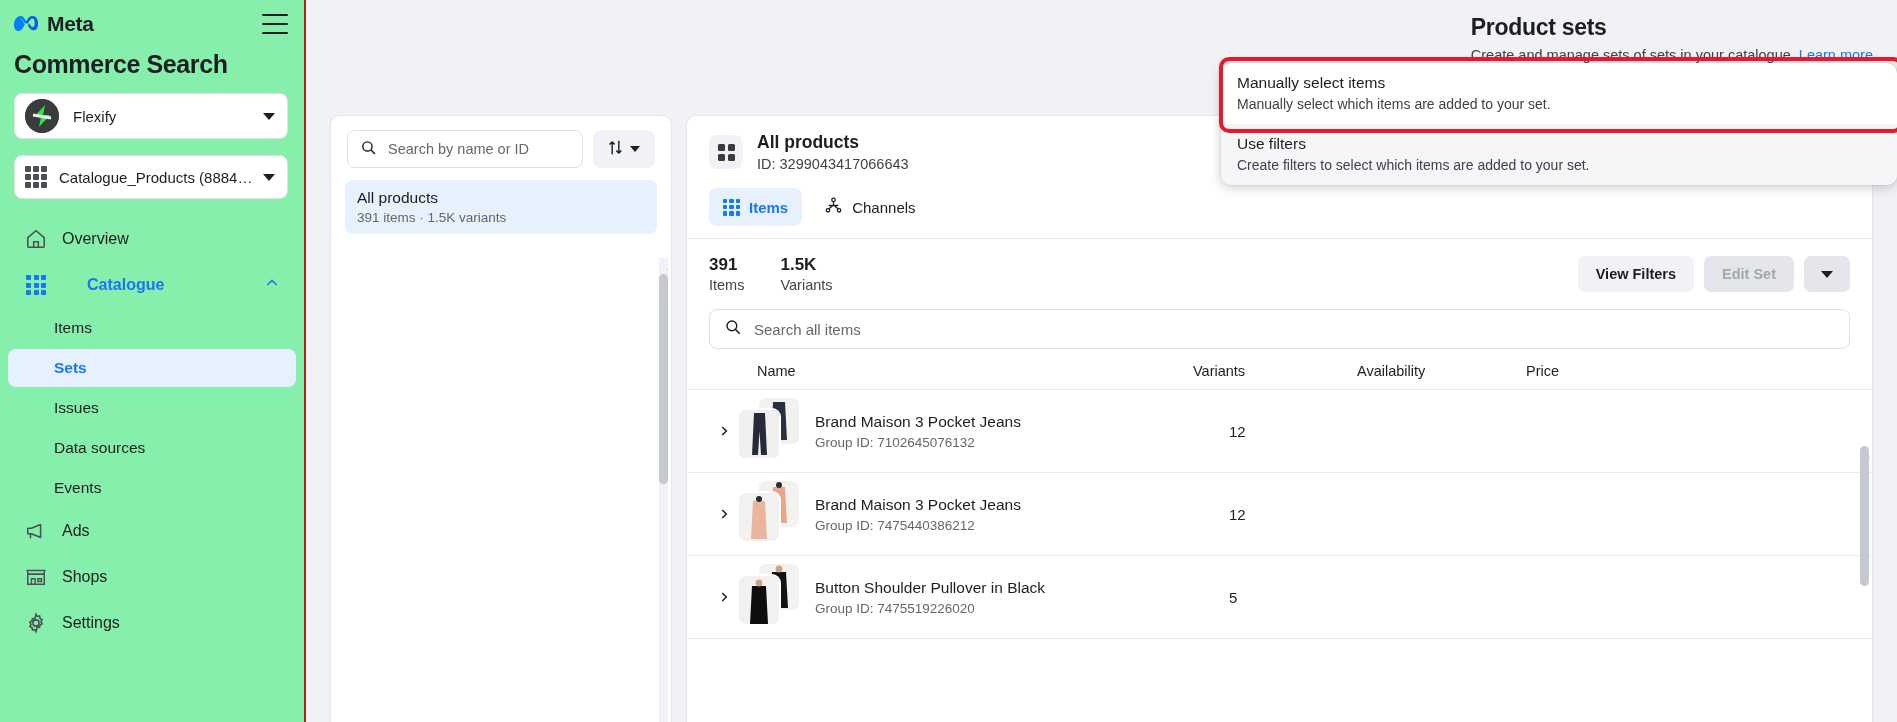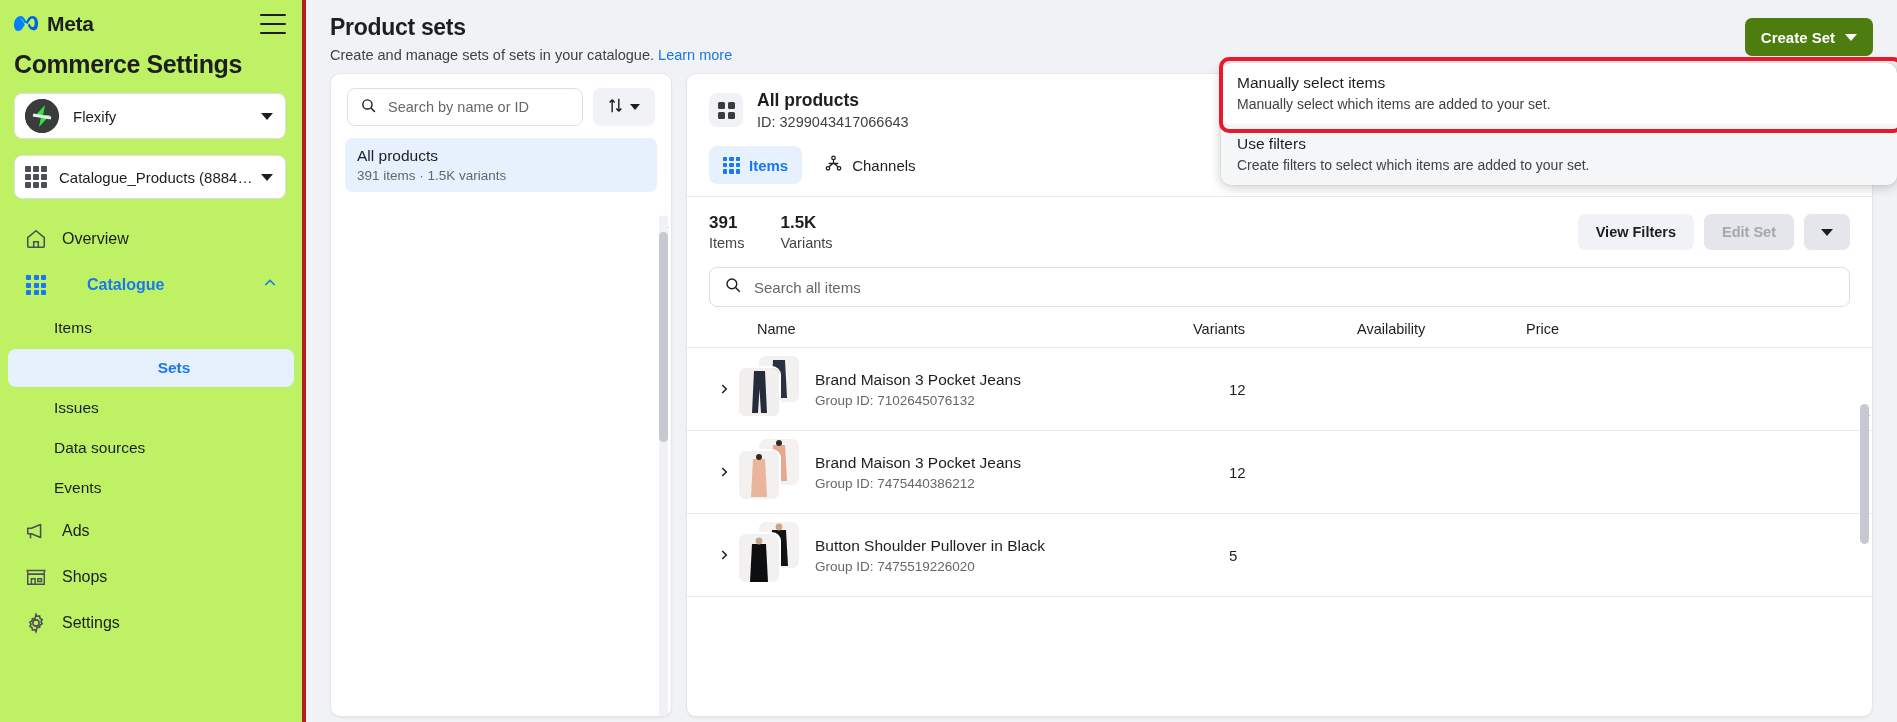--- a/index.html
+++ b/index.html
@@ -10,22 +10,22 @@
     background: #f0f2f5;
     font-family: "Liberation Sans", sans-serif;
     color: #1c1e21;
     -webkit-font-smoothing: antialiased;
   }
   .app { display: flex; width: 1897px; height: 722px; }
 
   
   .sidebar {
     width: 306px; min-width: 306px; height: 722px;
-    background: #bef264;
-    border-right: 4px solid #b91c1c;
+    background: #86efac;
+    border-right: 2px solid #b91c1c;
     padding: 0 0 0 0;
     position: relative;
     overflow: hidden;
   }
   .sb-top {
     display: flex; align-items: center; justify-content: space-between;
     padding: 12px 16px 0 14px;
   }
   .meta-logo { display: flex; align-items: center; gap: 7px; }
   .meta-mark { width: 26px; height: 17px; display:block; }
@@ -68,26 +68,26 @@
     margin: 2px 8px; border-radius: 8px;
   }
   .nav-item .ico { width: 24px; height: 24px; display:flex; align-items:center; justify-content:center; flex-shrink:0; }
   .nav-item.active-parent { color: #1877f2; font-weight: 700; gap: 39px; }
   .nav-chevron { margin-left: auto; }
   .subnav-item {
     display:flex; align-items:center; height: 38px;
     padding-left: 46px; font-size: 15.5px; color:#1c1e21;
     margin: 2px 8px; border-radius: 8px; cursor: pointer;
   }
-  .subnav-item.selected { background: #e7f0fd; color:#1877f2; font-weight: 700; justify-content: center; }
+  .subnav-item.selected { background: #e7f0fd; color:#1877f2; font-weight: 700; }
 
   
   .main { flex:1; height:722px; background:#f0f2f5; position:relative; overflow:hidden; }
   .page-head { padding: 14px 24px 10px 24px; }
-  .page-head-row { display:flex; align-items:flex-start; }
+  .page-head-row { display:flex; align-items:flex-end;flex-direction:column; }
   .page-title { font-size: 23px; font-weight: 700; letter-spacing:-0.3px; color:#1c1e21; }
   .page-sub { font-size: 14.5px; color:#3f4145; margin-top: 6px; }
   .page-sub a { color:#1877f2; text-decoration:none; }
   .head-actions { margin-left:auto; padding-top: 4px; }
 
   .btn-create {
     background: #4d7c0f; color:#fff; border:none; border-radius: 7px;
     height: 38px; padding: 0 16px; font-size: 15px; font-weight: 700;
     display:flex; align-items:center; gap: 10px; cursor:pointer;
     font-family:"Liberation Sans", sans-serif;
@@ -216,21 +216,21 @@
         </svg>
         <span class="meta-word">Meta</span>
       </div>
       <div class="hamburger">
           <i></i>
           <i></i>
           <i></i>
         </div>
     </div>
 
-    <div class="sb-title">Commerce Settings</div>
+    <div class="sb-title">Commerce Search</div>
 
     <div class="sb-select">
       <span class="brand-avatar">
         <svg width="34" height="34" viewBox="0 0 34 34">
           <circle cx="17" cy="17" r="17" fill="#3a3b3c"></circle>
           <path d="M20 6 L9 18 h7 l-2 10 L25 16 h-7 z" fill="#2ee83e"></path>
           <path d="M8 16 L26 19" stroke="#e9ecef" stroke-width="3" fill="none"></path>
         </svg>
       </span>
       <span class="label">Flexify</span>

